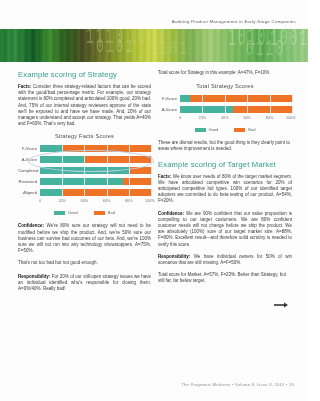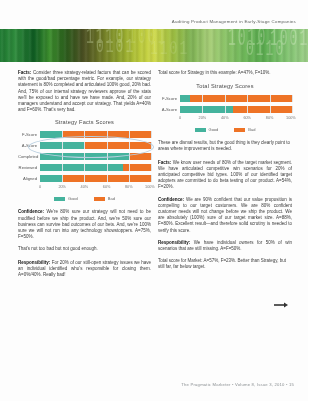--- a/index.html
+++ b/index.html
@@ -203,20 +203,21 @@
       <span class="d4">1101</span>
       <span class="d5">1010</span>
       <span class="d6">0110</span>
       <span class="d7">1001</span>
     </div>
     <div class="streaks"></div>
   </div>
 
   <div class="col col-left">
 
+    <h2 class="section">Example scoring of Strategy</h2>
 
     <p class="body"><b>Facts:</b><span> Consider three strategy-related factors that can be scored with the good/bad percentage metric. For example, our strategy statement is 80% completed and articulated 100% good, 20% bad. And, 75% of our internal strategy reviewers approve of the stats we'll be exposed to and have we have made. And, 20% of our managers understand and accept our strategy. That yields A=40% and F=60%. That's very bad.</span></p>
 
     <div class="chart">
       <div class="chart-title">Strategy Facts Scores</div>
       <div class="plot">
 
         <div class="rowline">
           <div class="rowlabel" style="width:22px">F-Score</div>
           <div class="bar">
@@ -384,20 +385,21 @@
         </div>
         <div class="legend-item">
           <span class="swatch sw-bad"></span>
           <span class="legend-label">Bad</span>
         </div>
       </div>
     </div>
 
     <p class="lead">These are dismal results, but the good thing is they clearly point to areas where improvement is needed.</p>
 
+    <h2 class="section">Example scoring of Target Market</h2>
 
     <p class="body"><b>Facts:</b><span> We know user needs of 80% of the target market segment. We have articulated competitive win scenarios for 20% of anticipated competitive bid types. 100% of our identified target adopters are committed to do beta testing of our product. A=54%, F=20%.</span></p>
 
     <p class="body"><b>Confidence:</b><span> We are 90% confident that our value proposition is compelling to our target customers. We are 80% confident customer needs will not change before we ship the product. We are absolutely (100%) sure of our target market size. A=88%, F=80%. Excellent result—and therefore solid scrutiny is needed to verify this score.</span></p>
 
     <p class="body"><b>Responsibility:</b><span> We have individual owners for 50% of win scenarios that are still missing. A=F=50%.</span></p>
 
     <p class="lead">Total score for Market: A=57%, F=23%. Better than Strategy, but still far, far below target.</p>
   </div>
 

